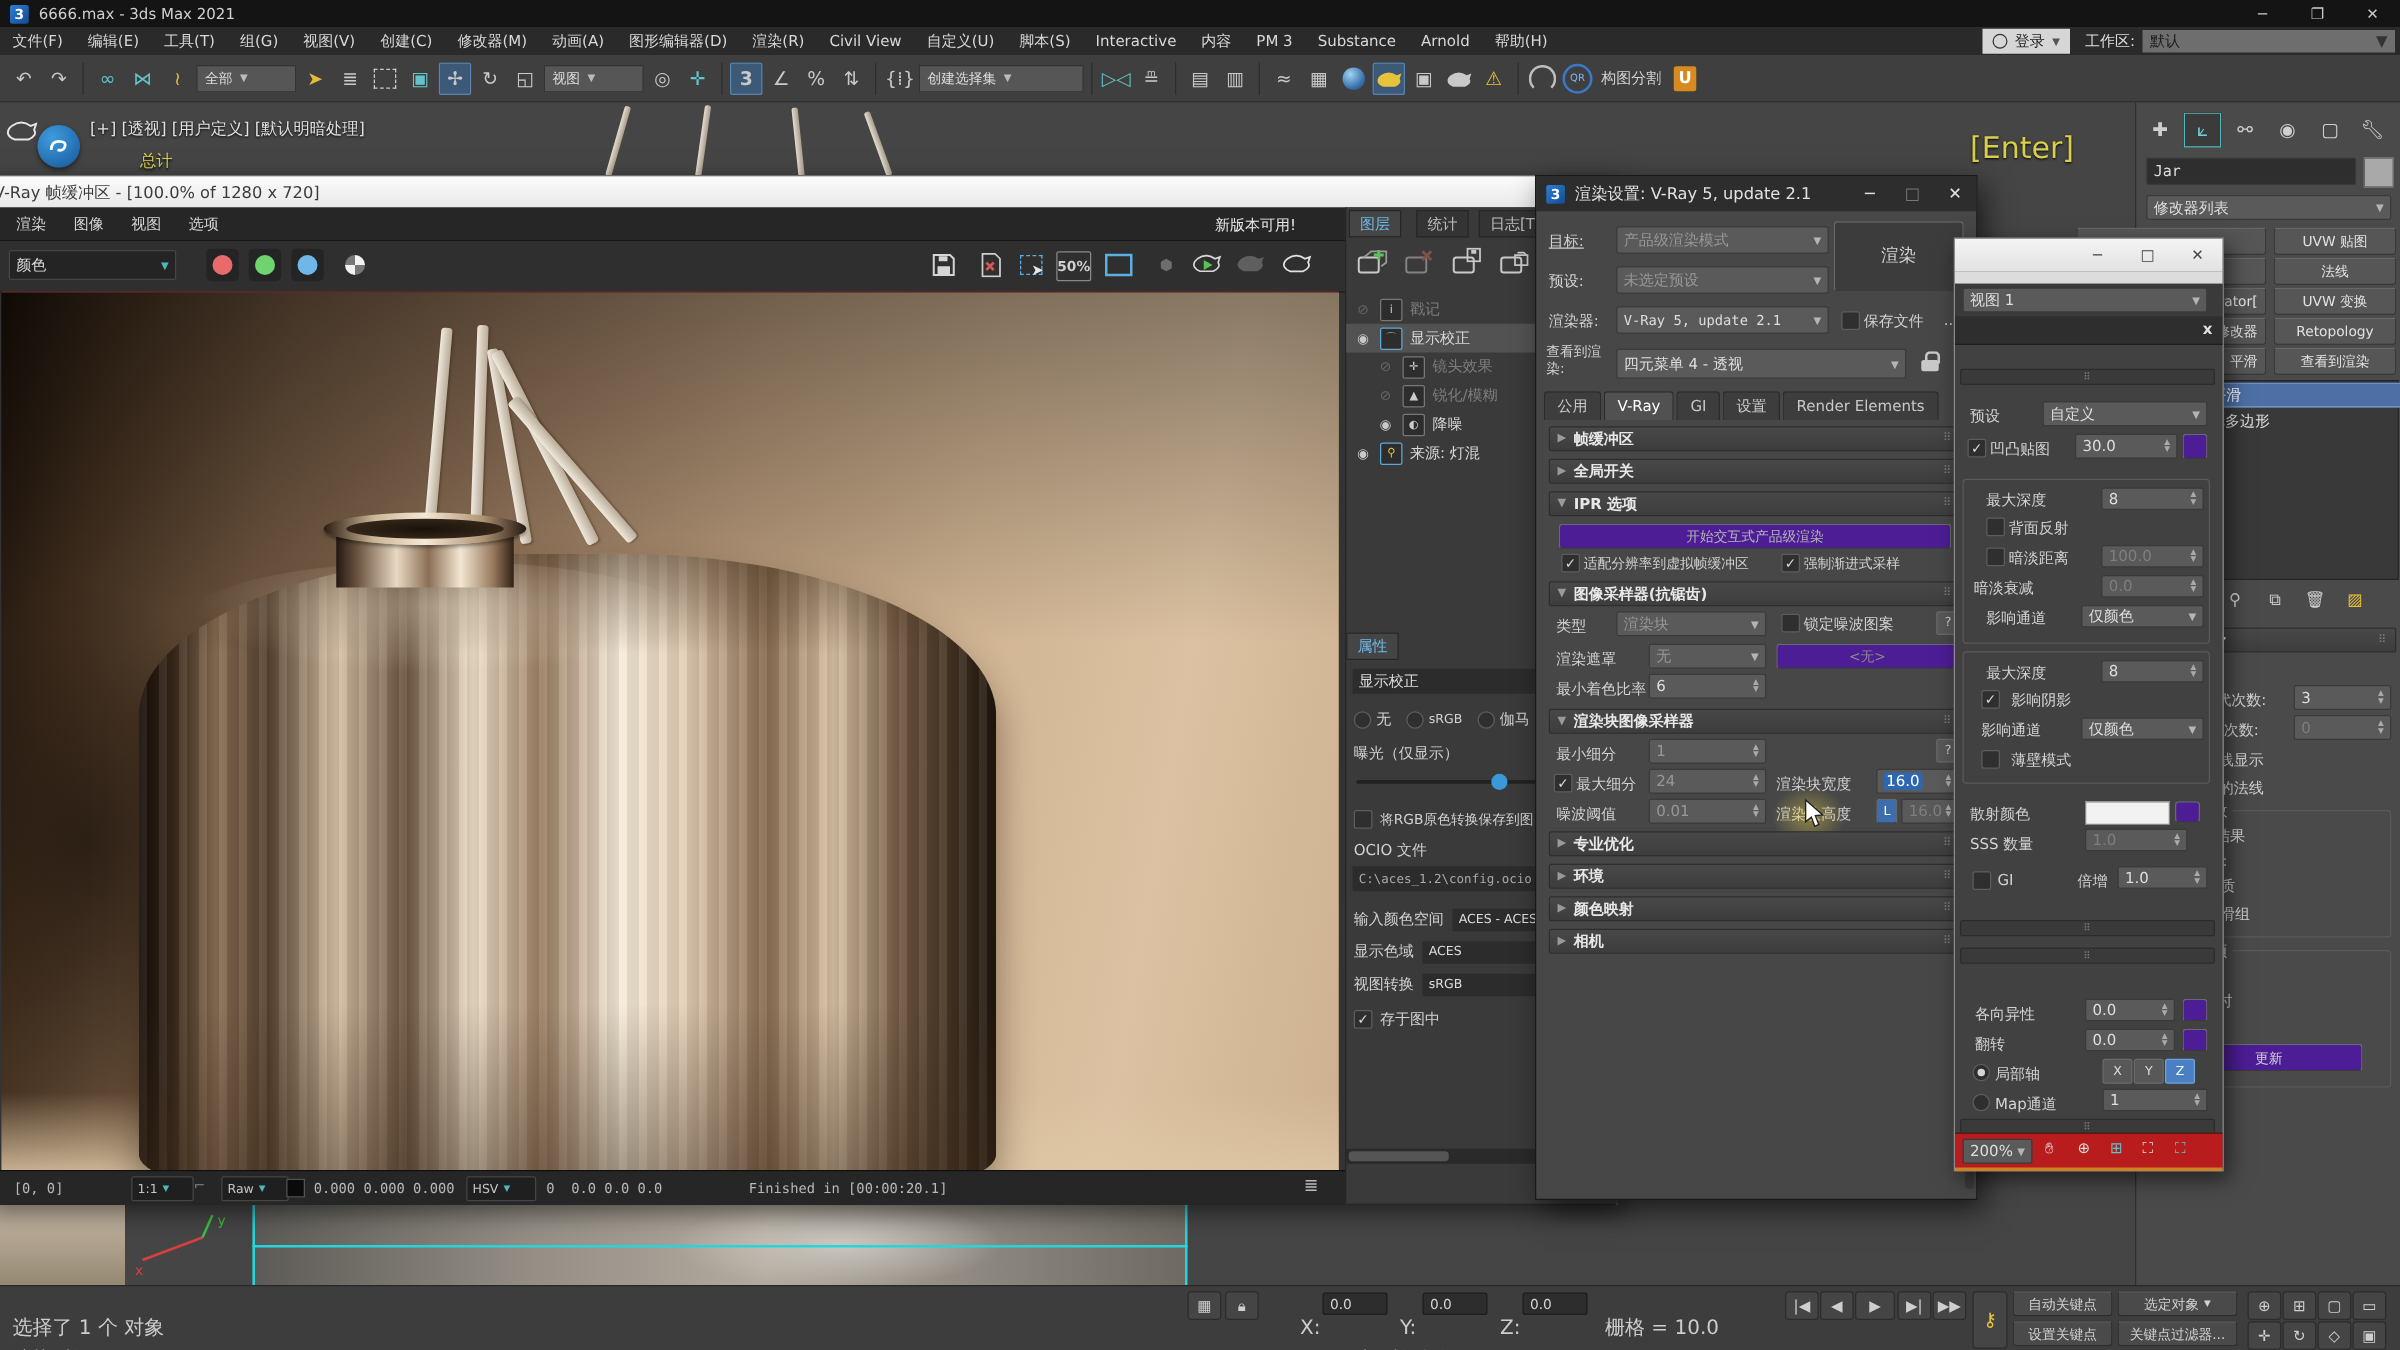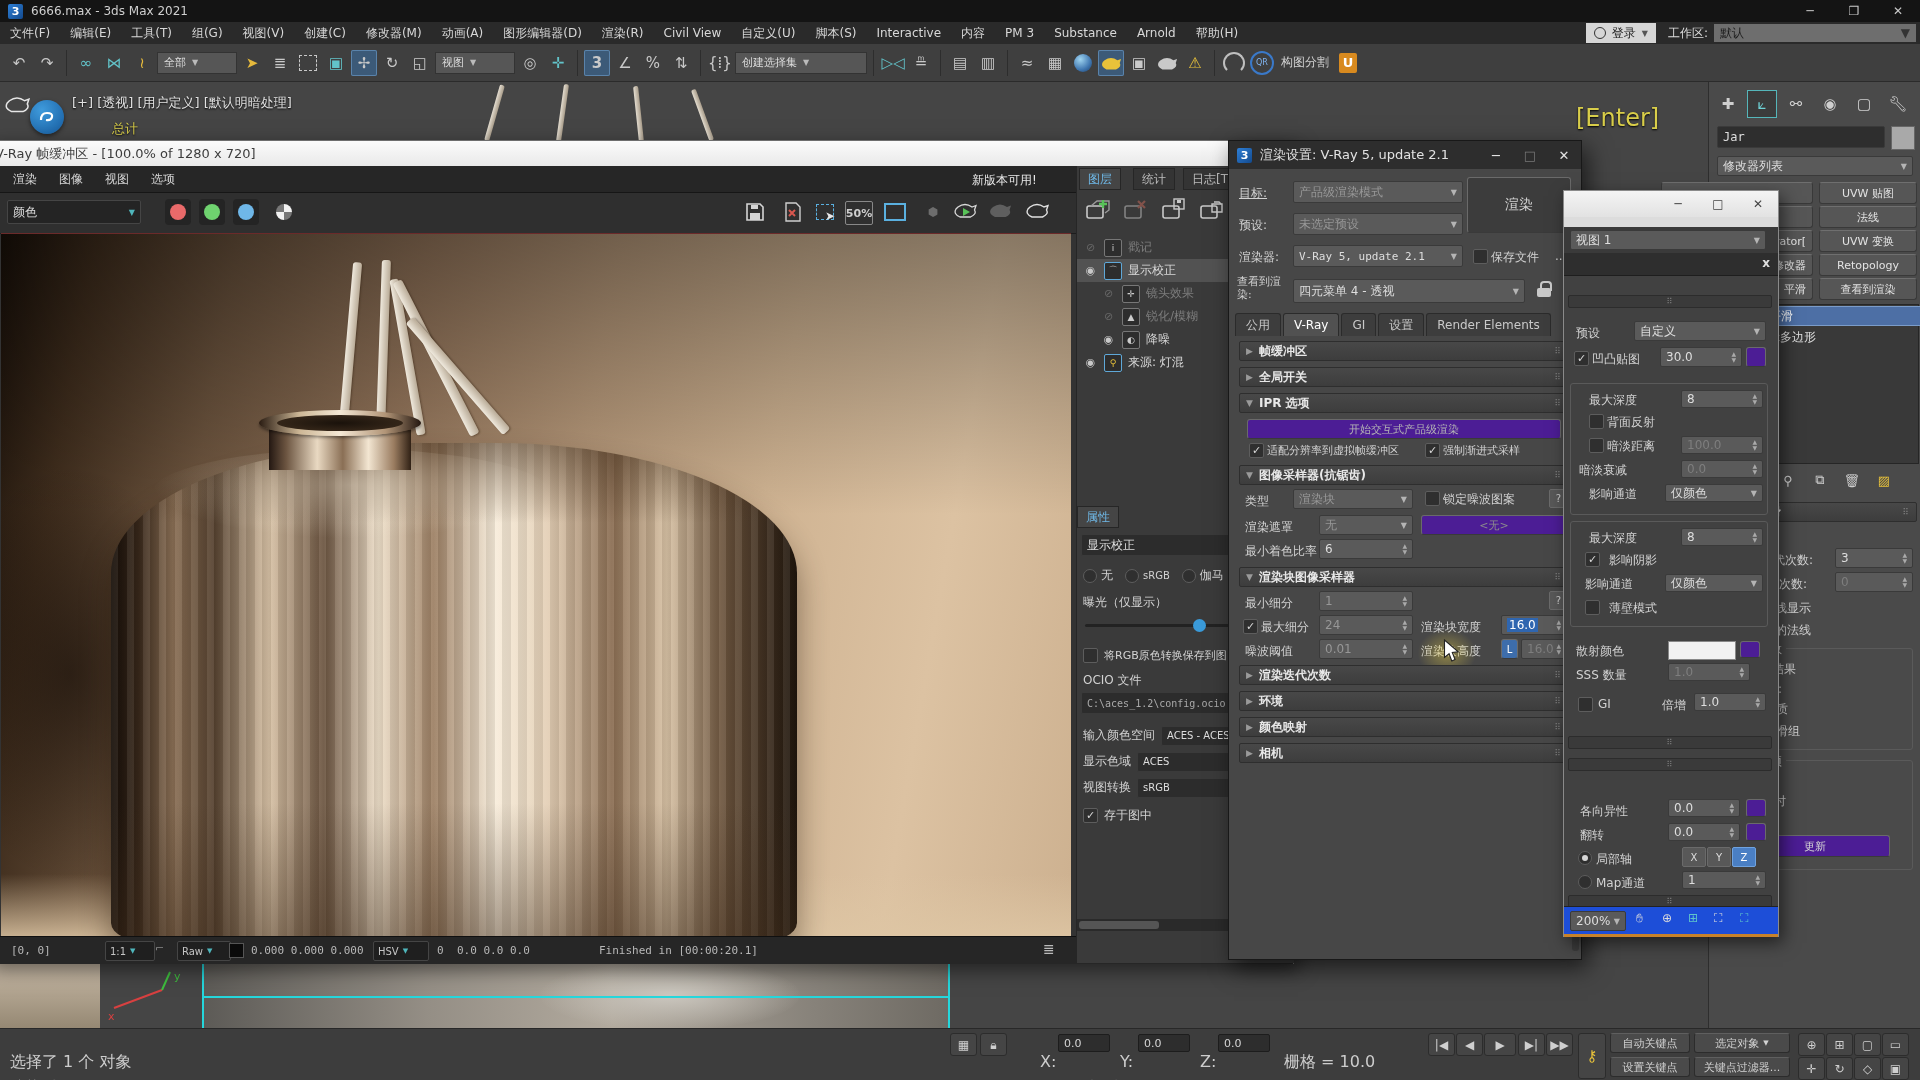--- a/index.html
+++ b/index.html
@@ -675,21 +675,21 @@
           <span>▼</span>
         </span>
     </div>
     <div class="cursor-glow" style="left:186px;top:486px;"></div>
     <svg class="abs" style="left:210px;top:498px;" width="22" height="24" viewBox="0 0 24 26">
       <path d="M6 1 L6 20 L11 16 L14 24 L17.5 22.3 L14.5 14.6 L21 14 Z" fill="#fff" stroke="#222" stroke-width="1.2"></path>
     </svg>
 
     <div class="roll abs" style="left:10px;top:524px;width:330px;height:20px;">
       <span class="tri">▶</span>
-        <span>渲染迭代次数</span>
+        <span>专业优化</span>
         <span class="grip">⠿</span>
     </div>
     <div class="roll abs" style="left:10px;top:550px;width:330px;height:20px;">
       <span class="tri">▶</span>
         <span>环境</span>
         <span class="grip">⠿</span>
     </div>
     <div class="roll abs" style="left:10px;top:576px;width:330px;height:20px;">
       <span class="tri">▶</span>
         <span>颜色映射</span>
@@ -953,21 +953,21 @@
     <span class="abs lbl" style="left:32px;top:684px;">Map通道</span>
     <div class="spin abs" style="left:118px;top:680px;width:84px;height:18px;">
       <span>1</span>
         <span class="arrows">
           <span>▲</span>
           <span>▼</span>
         </span>
     </div>
     <div class="thinroll" style="left:4px;top:704px;width:204px;">⠿</div>
 
-    <div class="abs" style="left:0;top:715px;width:214px;height:28px;background:#1d4ed8;border-top:1px solid #222;">
+    <div class="abs" style="left:0;top:715px;width:214px;height:28px;background:#b91c1c;border-top:1px solid #222;">
       <div class="drop" style="position:absolute;left:6px;top:4px;width:56px;height:20px;">
         <span>200%</span>
           <span class="dar">▼</span>
       </div>
       <span class="abs" style="left:72px;top:4px;color:#ddd;">✋︎</span>
       <span class="abs" style="left:98px;top:4px;color:#ddd;">⊕</span>
       <span class="abs" style="left:124px;top:4px;color:#5fc6cb;">⊞</span>
       <span class="abs" style="left:150px;top:4px;color:#ddd;">⛶︎</span>
       <span class="abs" style="left:176px;top:4px;color:#5fc6cb;">⛶︎</span>
     </div>

